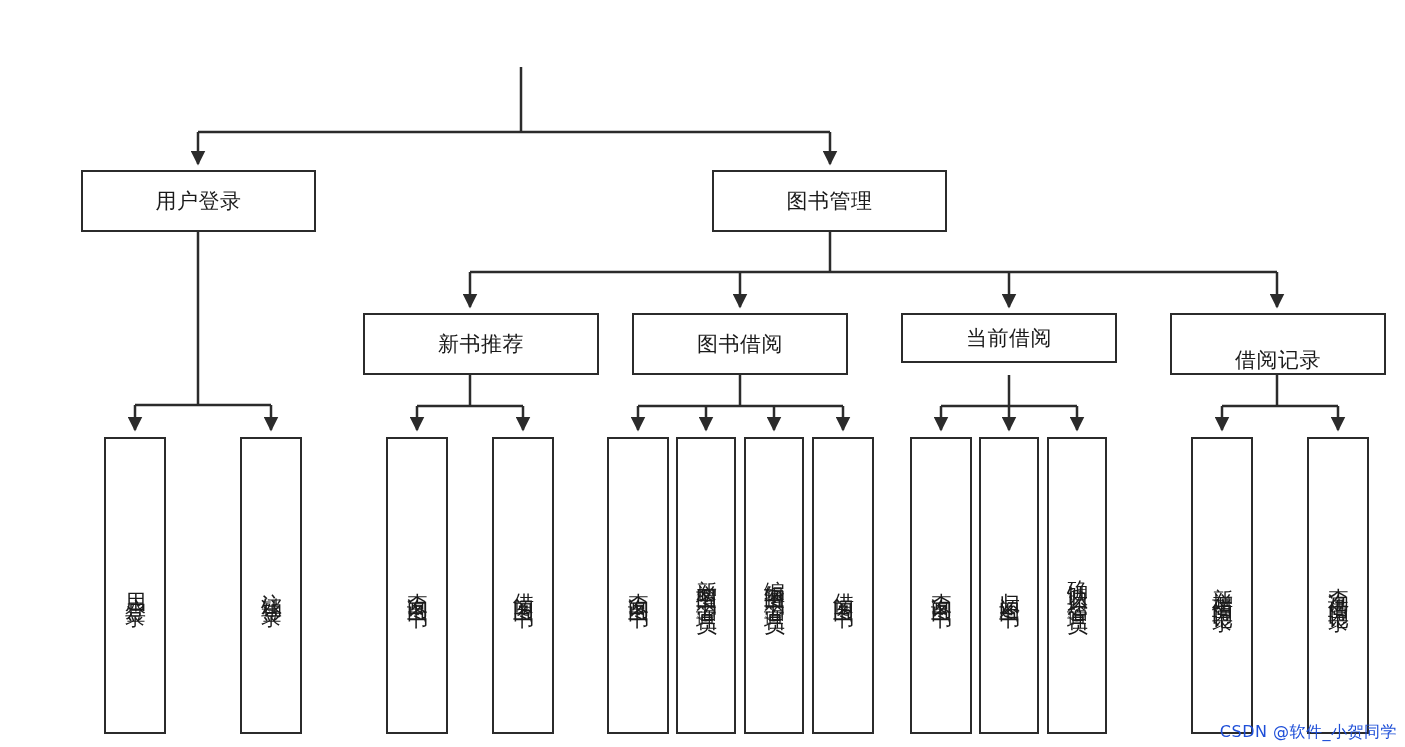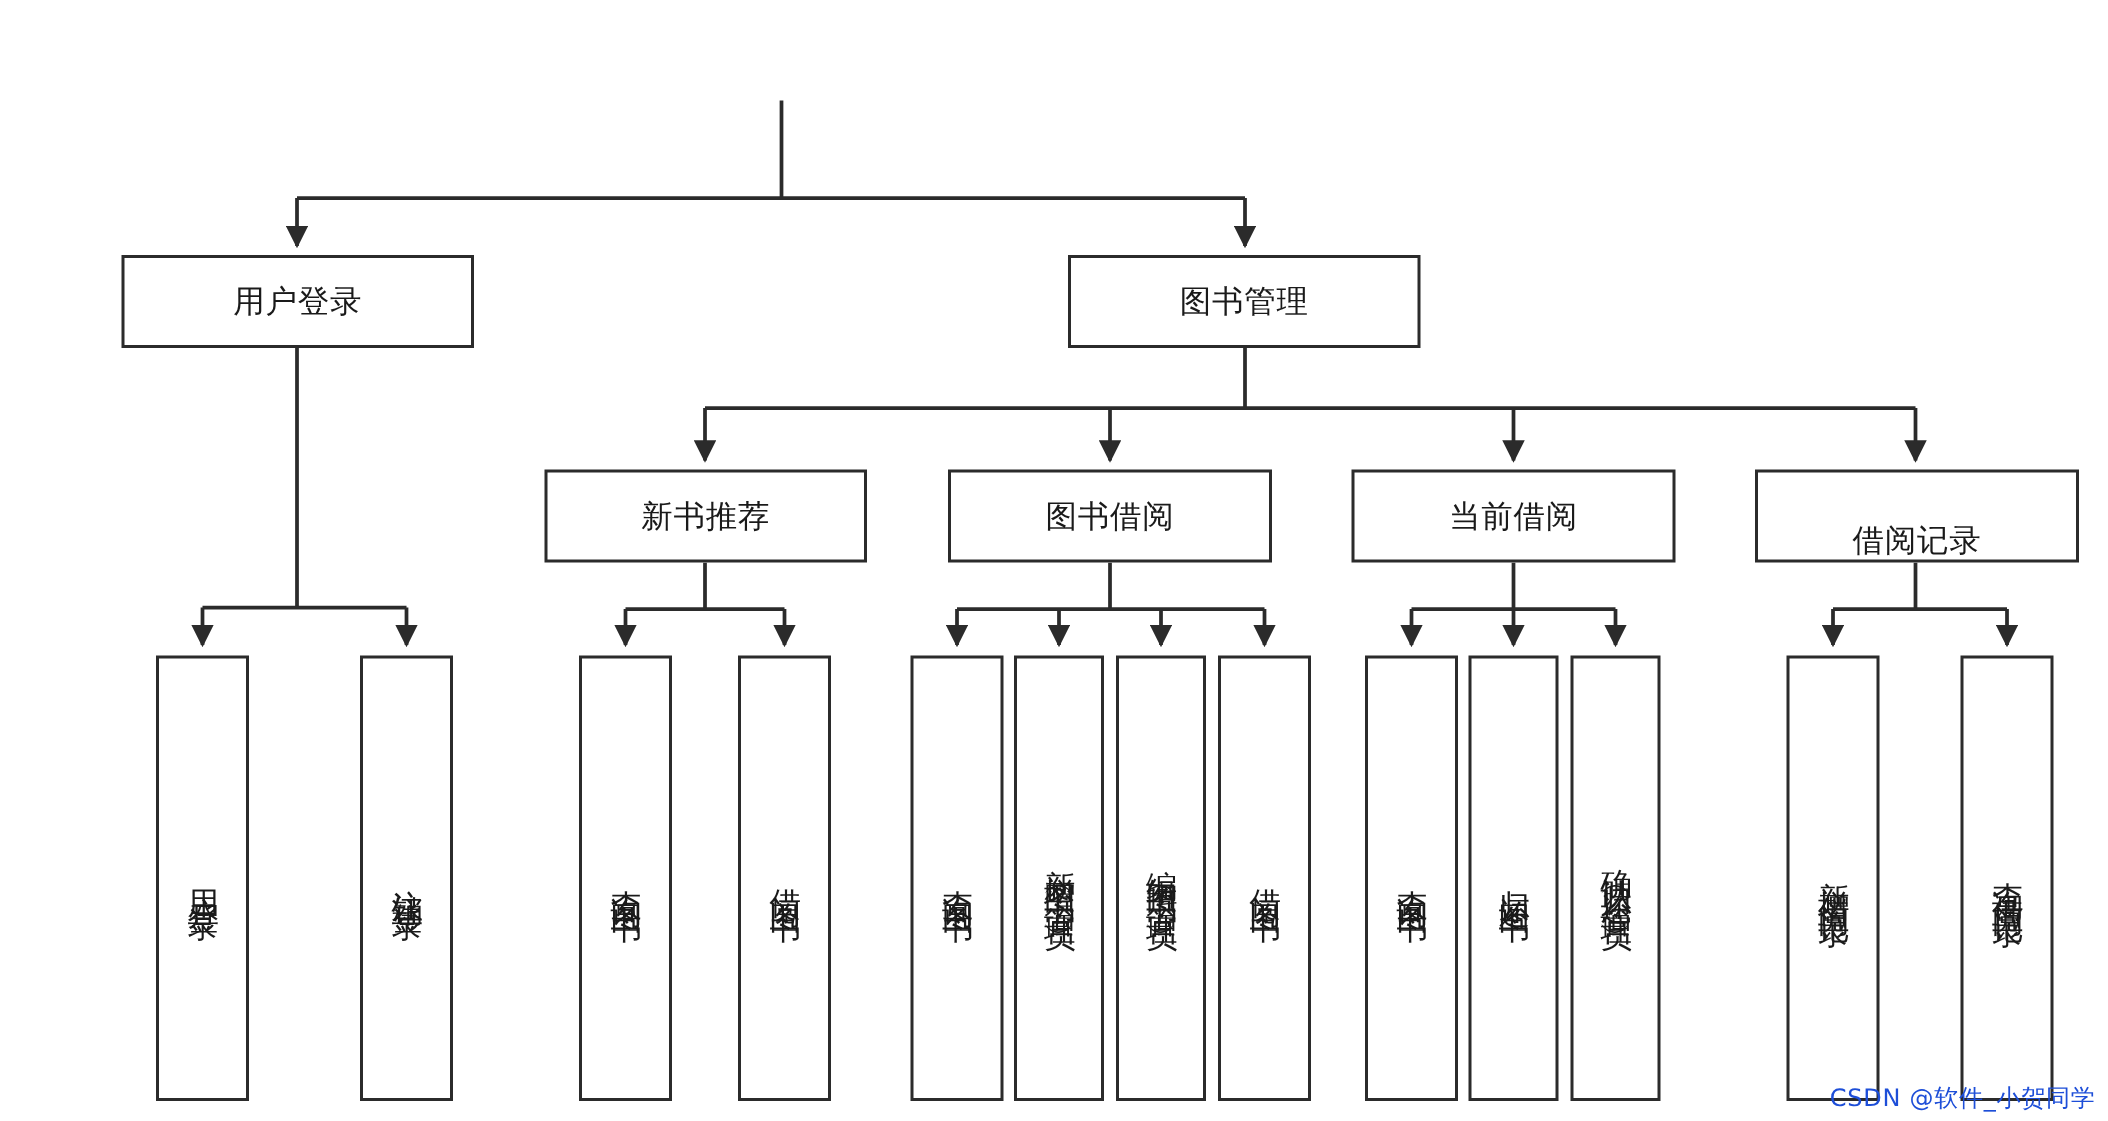--- a/index.html
+++ b/index.html
@@ -134,27 +134,27 @@
   </svg>
 
 
   <div class="node horiz" style="left:81px; top:170px; width:235px; height:62px;">
     <span class="node-label">用户登录</span>
   </div>
   <div class="node horiz" style="left:712px; top:170px; width:235px; height:62px;">
     <span class="node-label">图书管理</span>
   </div>
 
-  <div class="node horiz" style="left:363px; top:313px; width:215px; height:62px;">
+  <div class="node horiz" style="left:363px; top:313px; width:236px; height:62px;">
     <span class="node-label">新书推荐</span>
   </div>
   <div class="node horiz" style="left:632px; top:313px; width:216px; height:62px;">
     <span class="node-label">图书借阅</span>
   </div>
-  <div class="node horiz" style="left:901px; top:313px; width:216px; height:62px;">
+  <div class="node horiz" style="left:901px; top:313px; width:216px; height:50px;">
     <span class="node-label">当前借阅</span>
   </div>
   <div class="node horiz" style="left:1170px; top:313px; width:216px; height:62px;align-items:flex-end;">
     <span class="node-label">借阅记录</span>
   </div>
 
   <div class="node vert" style="left:104px; top:437px; width:62px; height:297px;">
     <span class="node-label">用户登录</span>
   </div>
   <div class="node vert" style="left:240px; top:437px; width:62px; height:297px;">

